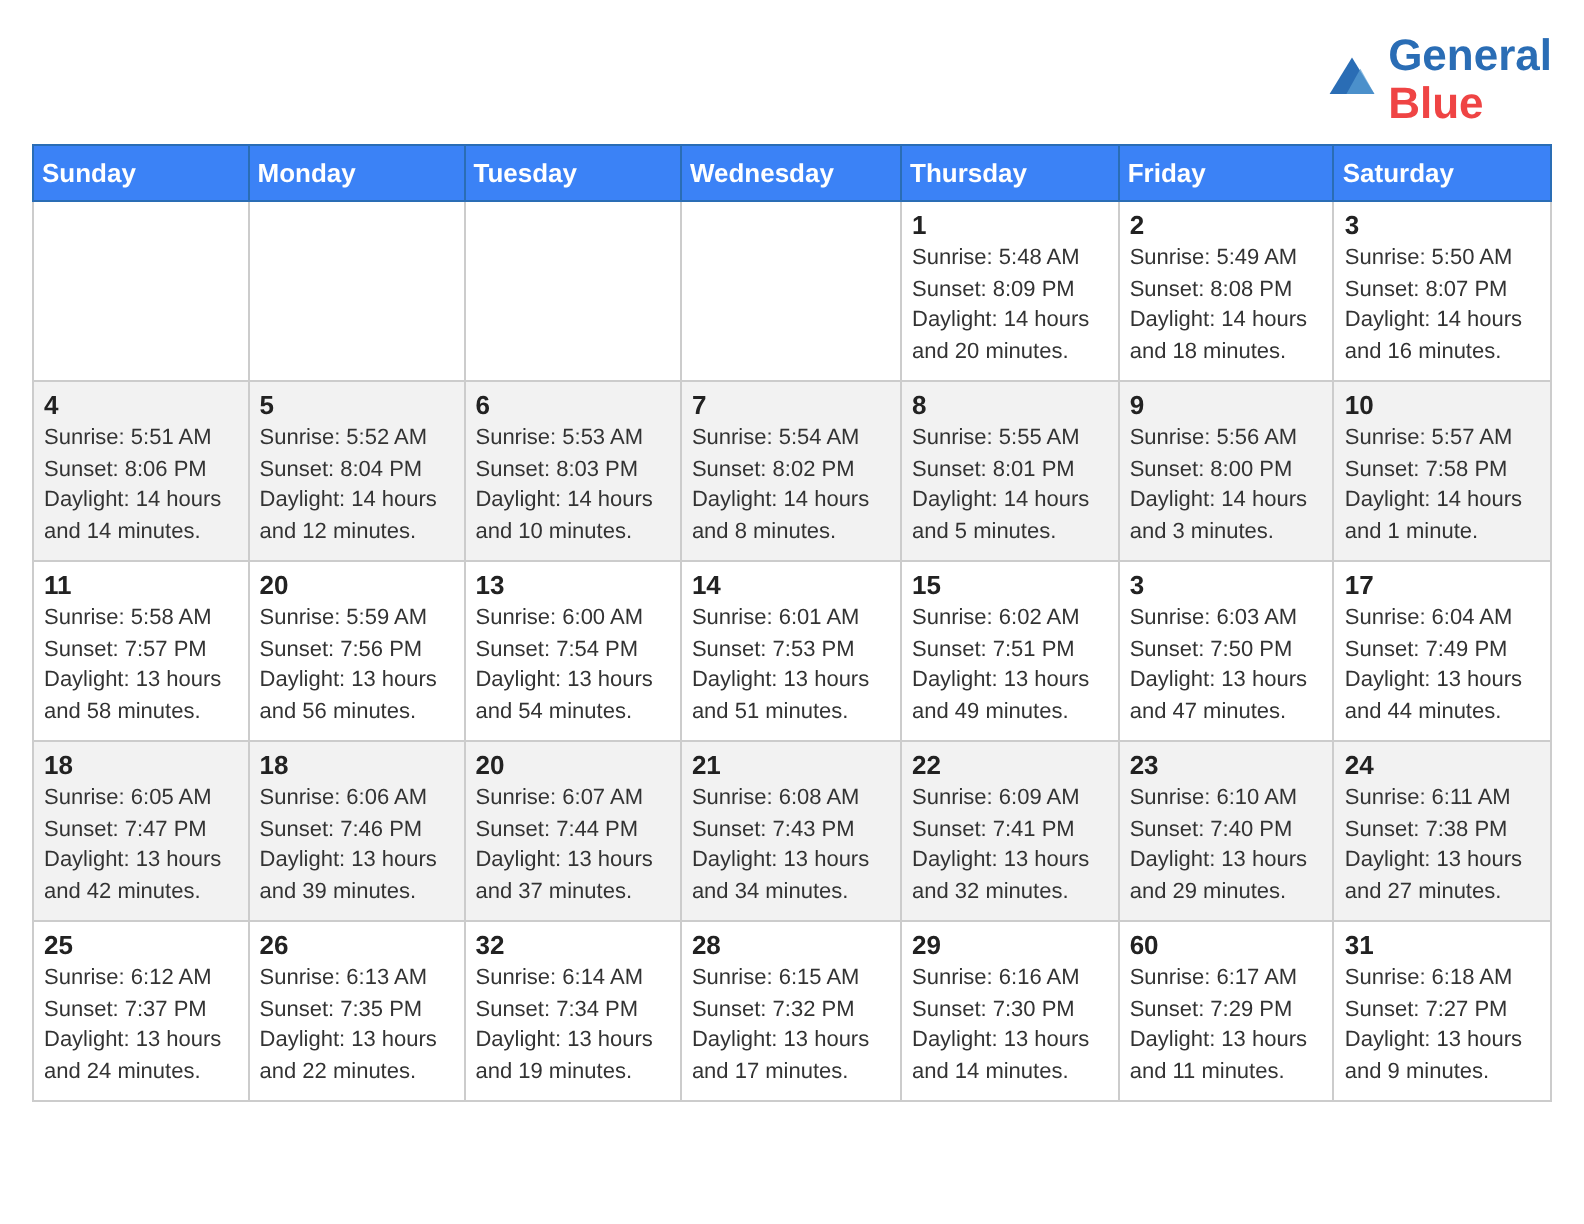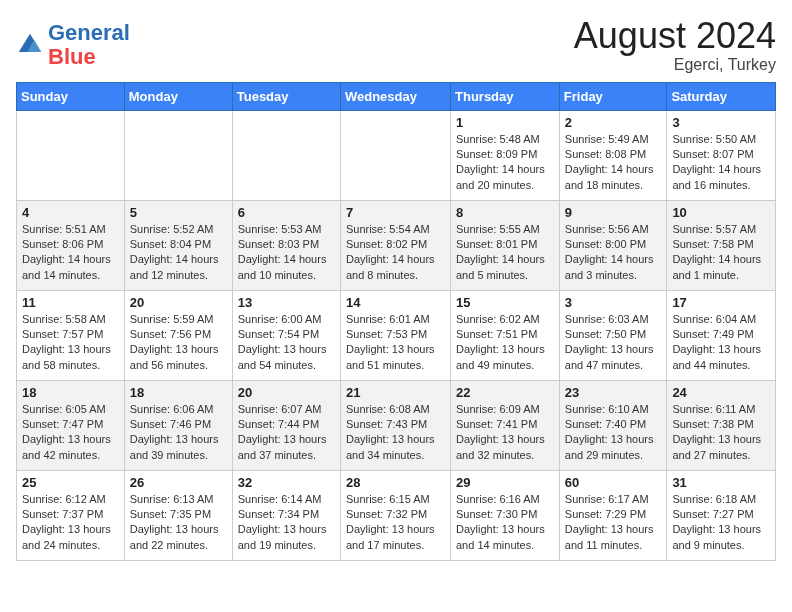--- a/index.html
+++ b/index.html
@@ -6,22 +6,23 @@
     body {
       font-family: Arial, sans-serif;
       background: #fff;
       width: 792px;
       min-height: 612px;
       padding: 16px;
     }
     .header {
       display: flex;
       justify-content: space-between;
-      align-items: center;
+      align-items: flex-end;
       margin-bottom: 8px;
+      flex-direction: column;
     }
     .logo {
       display: flex;
       align-items: center;
       gap: 4px;
     }
     .logo-text {
       font-size: 22px;
       font-weight: bold;
       color: #1a1a1a;
@@ -101,24 +102,20 @@
 <div class="header">
   <div class="logo">
     <svg class="logo-icon" viewBox="0 0 40 40">
       <polygon points="20,4 36,30 4,30" fill="#2a6db5"></polygon>
       <polygon points="26,12 36,30 16,30" fill="#5a9fd4" opacity="0.7"></polygon>
     </svg>
     <div class="logo-text">
       <span>General</span><br><span style="color:#ef4444">Blue</span>
     </div>
   </div>
-  <div class="title-section">
-    <div class="month-year">August 2024</div>
-    <div class="location">Egerci, Turkey</div>
-  </div>
 </div>
 
 <table>
   <thead>
     <tr>
     <th>Sunday</th>
         <th>Monday</th>
         <th>Tuesday</th>
         <th>Wednesday</th>
         <th>Thursday</th>

